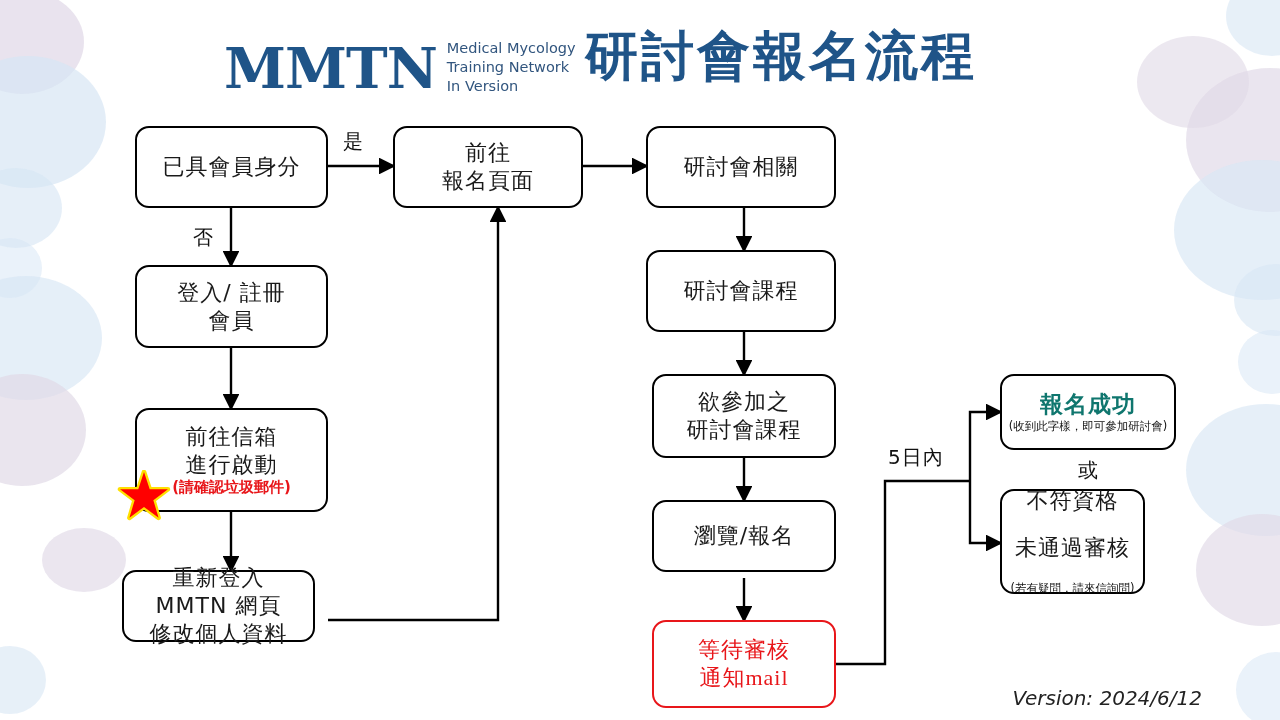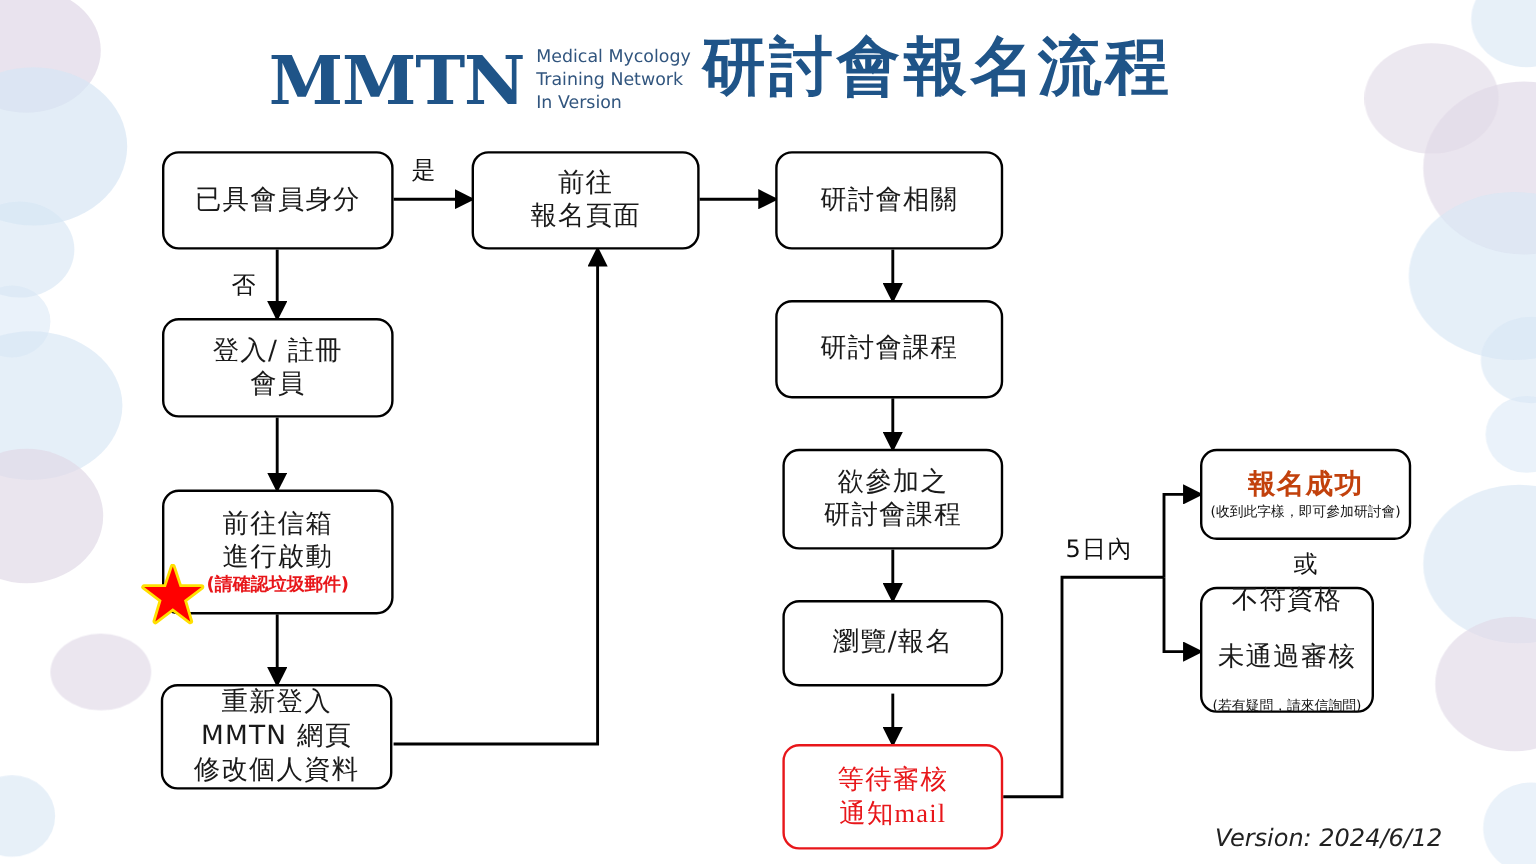--- a/index.html
+++ b/index.html
@@ -51,21 +51,21 @@
   }
   .node .ln{white-space:nowrap;}
   .node.red{border-color:#e8161a;color:#e8161a;font-family:Liberation Serif, serif;}
   .node .note{
     font-size:11.5px;letter-spacing:0;line-height:1.2;color:#111;margin-top:1px;white-space:nowrap;
   }
   .node .hl{
     color:#e8161a;font-weight:700;font-size:15px;letter-spacing:0;white-space:nowrap;text-align:center;
   }
   .node .ok{
-    color:#c2410c;font-weight:700;font-size:23px;letter-spacing:1px;white-space:nowrap;
+    color:#0f766e;font-weight:700;font-size:23px;letter-spacing:1px;white-space:nowrap;
   }
 
   
   .elabel{
     position:absolute;font-size:20px;color:#111;letter-spacing:1px;white-space:nowrap;
   }
 
   
   .star{position:absolute;left:116px;top:470px;width:56px;height:52px;}
 
@@ -161,21 +161,21 @@
       <div class="ln">登入/ 註冊</div>
       <div class="ln">會員</div>
     </div>
 
     <div class="node" style="left:135px;top:408px;width:193px;height:104px;">
       <div class="ln">前往信箱</div>
       <div class="ln">進行啟動</div>
       <div class="hl">(請確認垃圾郵件)</div>
     </div>
 
-    <div class="node" style="left:134px;top:570px;width:193px;height:88px;">
+    <div class="node" style="left:122px;top:570px;width:193px;height:72px;">
       <div class="ln">重新登入</div>
       <div class="ln">MMTN 網頁</div>
       <div class="ln">修改個人資料</div>
     </div>
 
     <div class="node" style="left:646px;top:126px;width:190px;height:82px;">
       <div class="ln">研討會相關</div>
     </div>
 
     <div class="node" style="left:393px;top:126px;width:190px;height:82px;">

